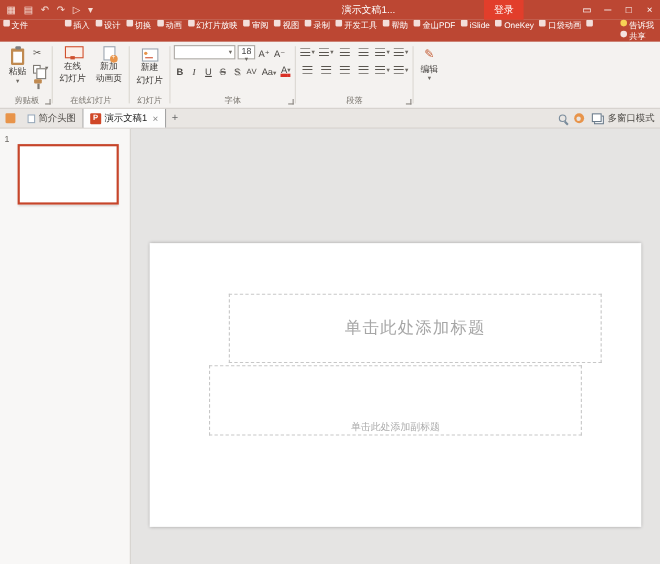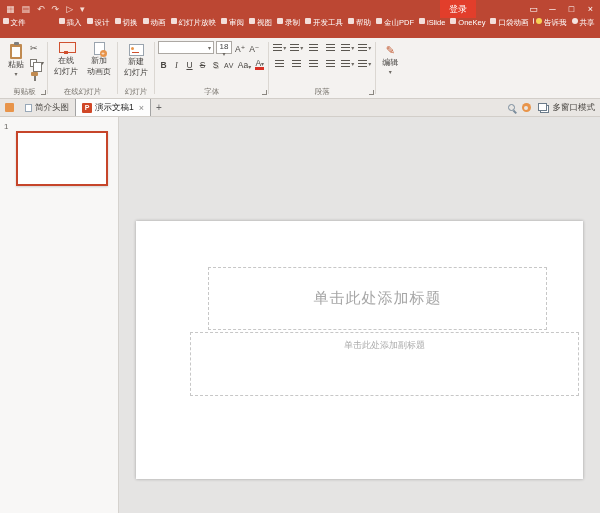--- a/index.html
+++ b/index.html
@@ -14,21 +14,21 @@
   .tb-right { margin-left:auto; display:flex; align-items:stretch; height:100%; }
   .login-btn { background:#E23E2B; color:#fff; font-size:9px; display:flex; align-items:center; padding:0 9px; margin-right:48px; }
   .winbtn { width:19px; display:flex; align-items:center; justify-content:center; font-size:9px; color:#fff; }
 
   
   .tabrow { position:absolute; top:18px; left:0; right:0; height:20px; background:#BC4733; display:flex; align-items:stretch; color:#fff; }
   .tabs { display:flex; flex:1; min-width:0; overflow:hidden; }
   .rtab { display:flex; align-items:flex-start; gap:2px; padding:0 2.5px; font-size:7.5px; white-space:nowrap; }
   .rtab.active { background:#0c4a6e;margin-top:24px; }
   .tico { width:6px; height:6px; background:rgba(255,255,255,.82); border-radius:1px; flex:0 0 auto; }
-  .tabs-right { display:flex; padding-right:3px; }
+  .tabs-right { display:flex; padding-right:3px;flex-direction:column; }
   .bulb { width:6px; height:6px; border-radius:50%; background:#F7D154; }
   .person { width:6px; height:6px; border-radius:50%; background:rgba(255,255,255,.85); }
 
   
   .ribbon { position:absolute; top:38px; left:0; right:0; height:61px; background:#F4F2F0; border-bottom:1px solid #D2CEC9; display:flex; align-items:stretch; padding:0 2px; }
   .rgroup { position:relative; display:flex; flex-direction:column; padding:0 3px; }
   .garea { flex:1; display:flex; align-items:flex-start; gap:3px; padding-top:3px; }
   .glabel-row { height:12px; display:flex; align-items:center; justify-content:center; color:#7A766F; font-size:7.5px; }
   .launcher { position:absolute; right:1px; bottom:3px; width:5px; height:5px; border-right:1px solid #8A8680; border-bottom:1px solid #8A8680; }
   .vdiv { width:1px; background:#DBD7D2; margin:4px 0; }
@@ -103,35 +103,36 @@
   
   .main { position:absolute; top:117px; left:0; right:0; bottom:0; }
   .thumbpanel { position:absolute; left:0; top:0; bottom:0; width:119px; background:#F8F7F6; border-right:1px solid #D5D2CE; }
   .slidenum { position:absolute; left:4px; top:5px; font-size:8px; color:#6A6762; }
   .thumb { position:absolute; left:16px; top:14px; width:92px; height:55px; background:#fff; border:2px solid #C6452A; box-shadow:0 1px 2px rgba(0,0,0,.15); }
   .canvas { position:absolute; left:120px; right:0; top:0; bottom:0; background:#E5E4E3; }
   .slide { position:absolute; left:16px; top:104px; width:447px; height:258px; background:#fff; box-shadow:0 0 3px rgba(0,0,0,.3); }
   .ph { position:absolute; border:1px dashed #C7C7C7; }
   .title-ph { left:72px; top:46px; width:339px; height:63px; display:flex; align-items:center; justify-content:center; }
   .ph-text { font-size:15px; color:#A6A6A6; letter-spacing:1px; white-space:nowrap; }
-  .sub-ph { left:54px; top:111px; width:389px; height:64px; display:flex; align-items:flex-start; justify-content:center; padding-top:6px; }
+  .sub-ph { left:54px; top:111px; width:339px; height:64px; display:flex; align-items:flex-end; justify-content:center; padding-top:6px; }
   .ph-text.sub { font-size:9px; color:#ABABAB; letter-spacing:0; }
 </style>
 </head>
 <body>
 
 <div class="titlebar">
   <div class="qat">
     <span class="qi">▦</span>
     <span class="qi">▤</span>
     <span class="qi">↶</span>
     <span class="qi">↷</span>
     <span class="qi">▷</span>
     <span class="qi">▾</span>
   </div>
+  <div class="tb-title">演示文稿1...</div>
   <div class="tb-right">
     <div class="login-btn">登录</div>
     <span class="winbtn">▭</span>
     <span class="winbtn">─</span>
     <span class="winbtn">□</span>
     <span class="winbtn">×</span>
   </div>
 </div>
 
 <div class="tabrow">

